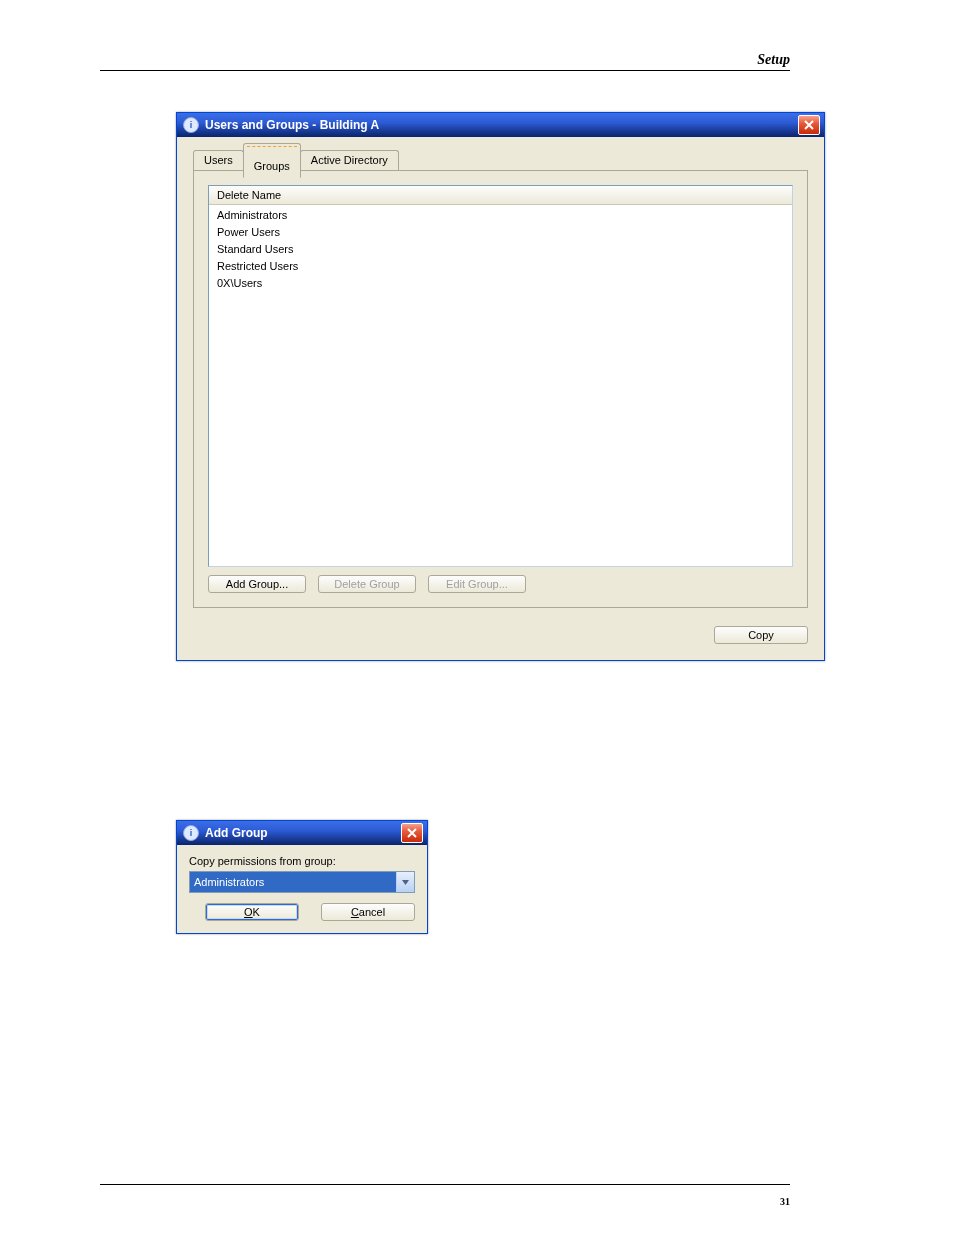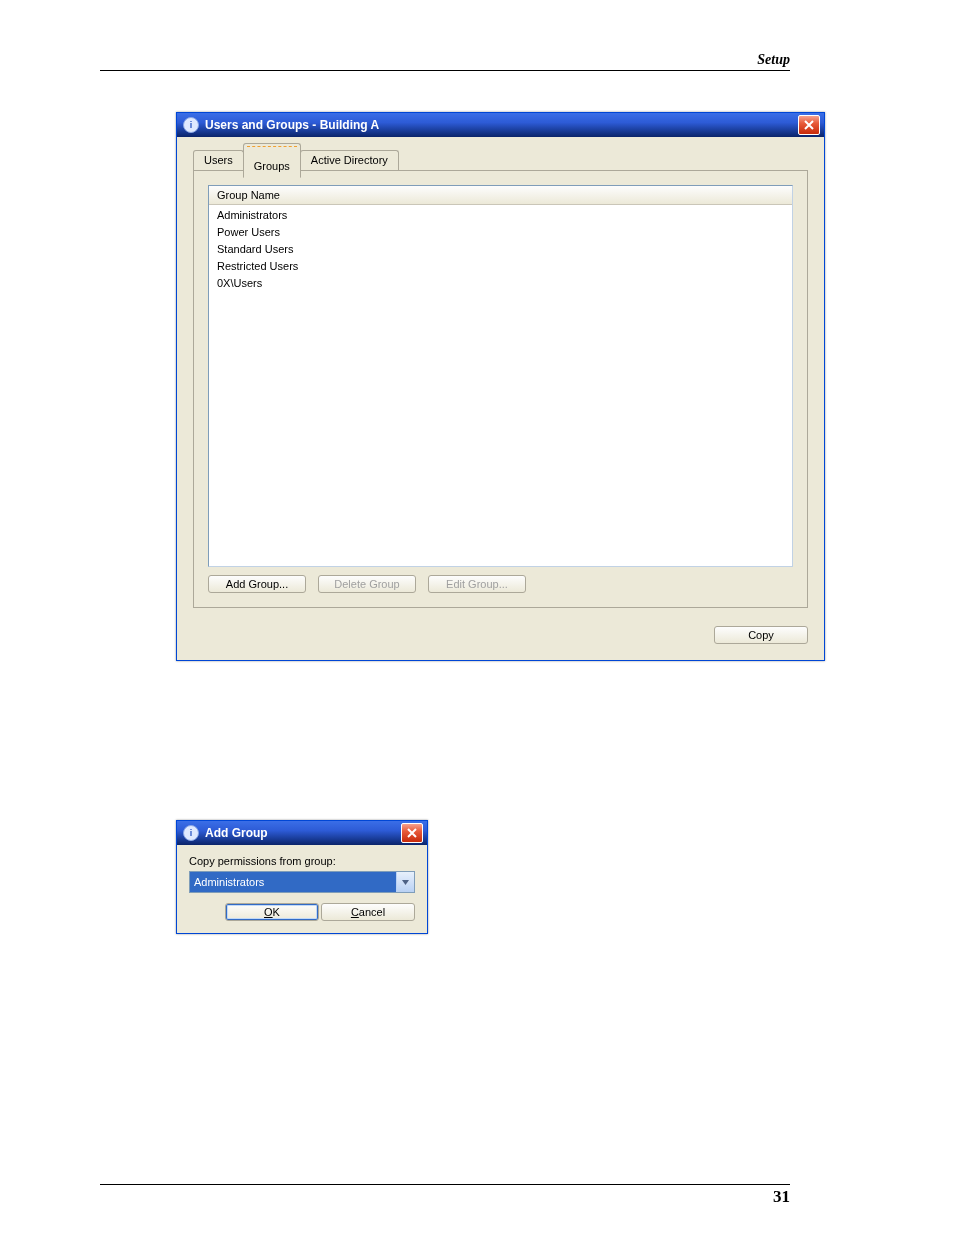--- a/index.html
+++ b/index.html
@@ -38,21 +38,21 @@
     right: 100px;
     bottom: 50px;
     border-top: 1px solid #000;
   }
   .page-num {
     position: absolute;
     right: 100px;
     bottom: 28px;
     font-family: Georgia, "Times New Roman", serif;
     font-weight: bold;
-    font-size: 17px;
+    font-size: 10px;
   }
 
   
   .xp-window {
     position: absolute;
     border: 1px solid #0046d5;
     background: #ece9d8;
     box-shadow: 0 0 2px rgba(0,0,0,.4);
   }
   .xp-titlebar {
@@ -227,21 +227,21 @@
     background: linear-gradient(#e7f0fc, #b9d1f4);
     border-left: 1px solid #b9d1f4;
     display: flex;
     align-items: center;
     justify-content: center;
   }
   .combo .combo-btn svg { width: 7px; height: 5px; }
   .dlg-add .btn-row2 {
     margin-top: 10px;
     display: flex;
-    gap: 2px;
+    gap: 22px;
     justify-content: flex-end;
   }
   .xp-button.default {
     box-shadow: 0 0 0 1px #316ac5 inset, 0 0 0 2px #c1d9f7 inset;
   }
   .mnemonic { text-decoration: underline; }
 </style>
 </head>
 <body>
 
@@ -268,21 +268,21 @@
         <div class="tab active">
           <div class="focus-ind"></div>
           <span>Groups</span>
         </div>
         <div class="tab">
           <span>Active Directory</span>
         </div>
       </div>
       <div class="tab-panel">
         <div class="list-box">
-          <div class="list-header">Group Name</div>
+          <div class="list-header">Delete Name</div>
           <div class="list-items">
             <div class="list-item">Administrators</div>
             <div class="list-item">Power Users</div>
             <div class="list-item">Standard Users</div>
             <div class="list-item">Restricted Users</div>
             <div class="list-item">0X\Users</div>
           </div>
         </div>
         <div class="btn-row">
           <div class="xp-button">Add Group...</div>

